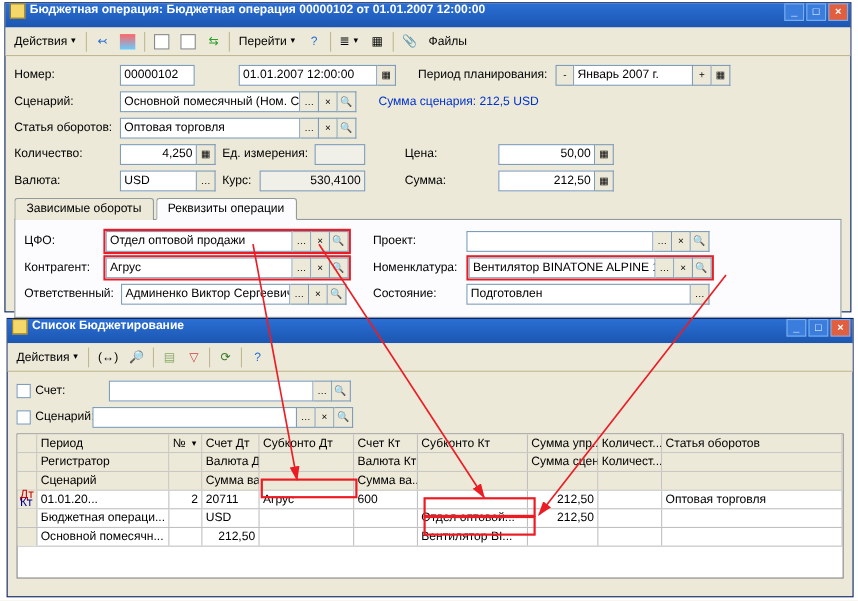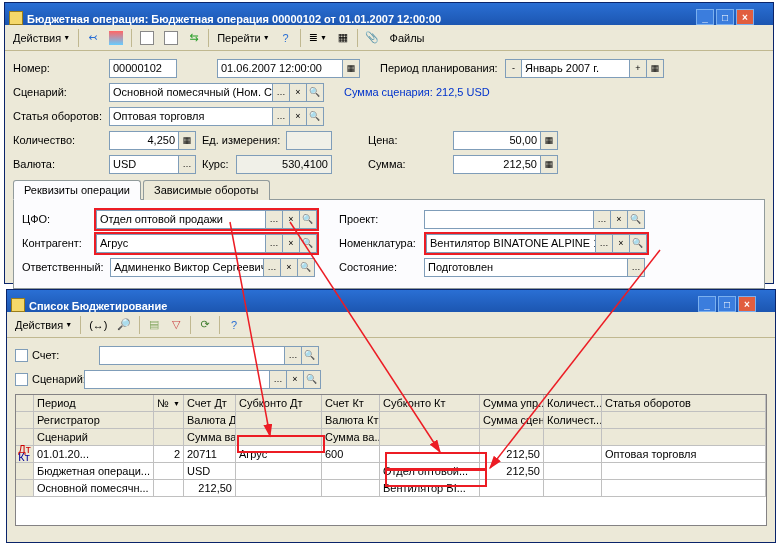--- a/index.html
+++ b/index.html
@@ -1,19 +1,19 @@
 <!DOCTYPE html>
 <html><head>
 <meta charset="utf-8">
 <style>
 * { box-sizing: border-box; margin: 0; padding: 0; font-family: Tahoma, Arial, sans-serif; font-size: 11px; }
 body { background: #fff; width: 780px; height: 546px; position: relative; overflow: hidden; }
 
 .window { position: absolute; background: #ece9d8; border: 1px solid #0a246a; }
-.titlebar { background: linear-gradient(to right, #0a246a, #a6caf0, #0a246a); background: linear-gradient(to bottom, #2a6fd4 0%, #1c56b1 100%); color: #fff; height: 22px; display: flex; align-items: flex-end; padding: 0 19px 0 4px; font-weight: bold; }
+.titlebar { background: linear-gradient(to right, #0a246a, #a6caf0, #0a246a); background: linear-gradient(to bottom, #2a6fd4 0%, #1c56b1 100%); color: #fff; height: 22px; display: flex; align-items: flex-start; padding: 0 2px 0 4px; font-weight: bold; }
 .titlebar .spacer { flex: 1; }
 .titlebar .tbtn { width: 18px; height: 16px; background: #3b7ddd; border: 1px solid #7bb0ef; color: #fff; display: inline-flex; align-items: center; justify-content: center; margin-left: 2px; font-size: 10px; cursor: pointer; }
 .titlebar .tbtn.close { background: #e15e3f; }
 .titlebar .ticon { width: 14px; height: 14px; background: #f5d86a; border: 1px solid #9a7d1a; margin-right: 4px; }
 
 .toolbar { height: 26px; background: #ece9d8; border-bottom: 1px solid #c0b890; display: flex; align-items: center; padding: 0 4px; gap: 2px; }
 .tb-btn { height: 20px; min-width: 20px; padding: 0 3px; display: inline-flex; align-items: center; justify-content: center; border: 1px solid transparent; cursor: pointer; }
 .tb-btn .dd { margin-left: 2px; font-size: 7px; }
 .tb-sep { width: 1px; height: 18px; background: #c0b890; margin: 0 2px; }
 .tb-text { padding: 0 4px; }
@@ -95,21 +95,21 @@
     <span class="tb-sep"></span>
     <span class="tb-btn">📎</span>
     <span class="tb-text">Файлы</span>
   </div>
   <div class="form">
 
     <div class="row">
       <span class="lbl">Номер:</span>
       <span class="inp" style="width:68px;">00000102</span>
       <span style="width:24px;text-align:center;padding-left:40px;">от:</span>
-      <span class="inp" style="width:126px;">01.06.2007 12:00:00</span>
+      <span class="inp" style="width:126px;">01.01.2007 12:00:00</span>
       <span class="ib">▦</span>
       <span style="width:20px;"></span>
       <span style="width:125px;">Период планирования:</span>
       <span class="ib first">-</span>
       <span class="inp" style="width:108px;border-left:none;">Январь 2007 г.</span>
       <span class="ib">+</span>
       <span class="ib">▦</span>
     </div>
 
     <div class="row">
@@ -152,22 +152,22 @@
       <span style="width:6px;"></span>
       <span style="width:34px;">Курс:</span>
       <span class="inp ro num" style="width:96px;">530,4100</span>
       <span style="width:36px;"></span>
       <span style="width:85px;">Сумма:</span>
       <span class="inp num" style="width:88px;">212,50</span>
       <span class="ib">▦</span>
     </div>
 
     <div class="tabs">
+      <div class="tab">Зависимые обороты</div>
       <div class="tab active">Реквизиты операции</div>
-      <div class="tab">Зависимые обороты</div>
     </div>
     <div class="tabpanel">
       <div class="row">
         <span class="lbl-w">ЦФО:</span>
         <span class="redbox" style="display:flex;">
           <span class="inp" style="width:170px;">Отдел оптовой продажи</span>
           <span class="ib">…</span>
           <span class="ib">×</span>
           <span class="ib">🔍</span>
         </span>

